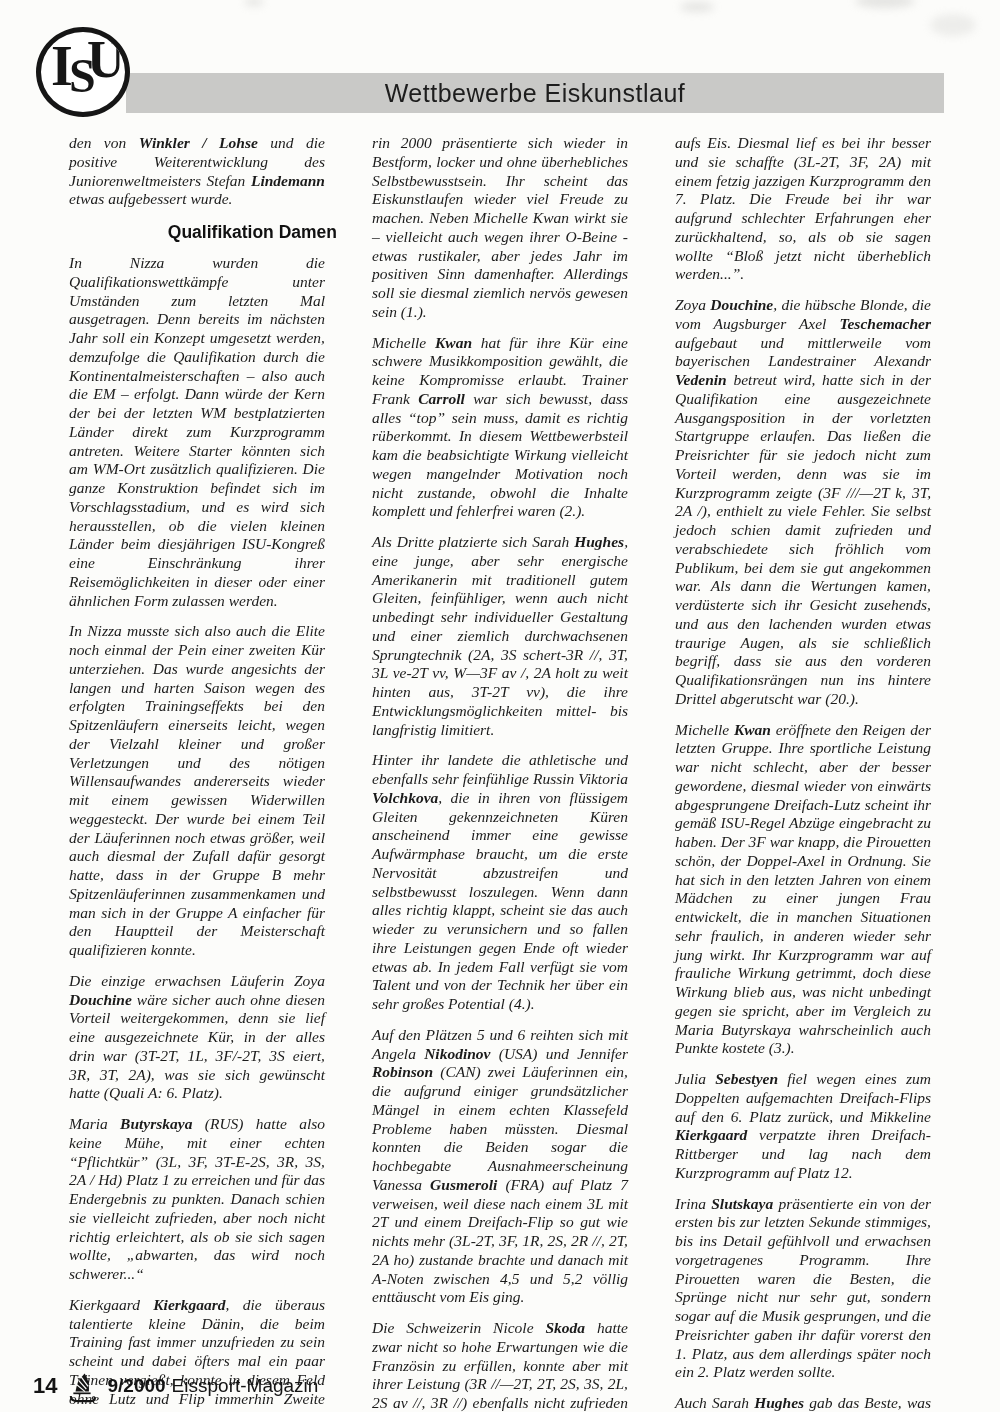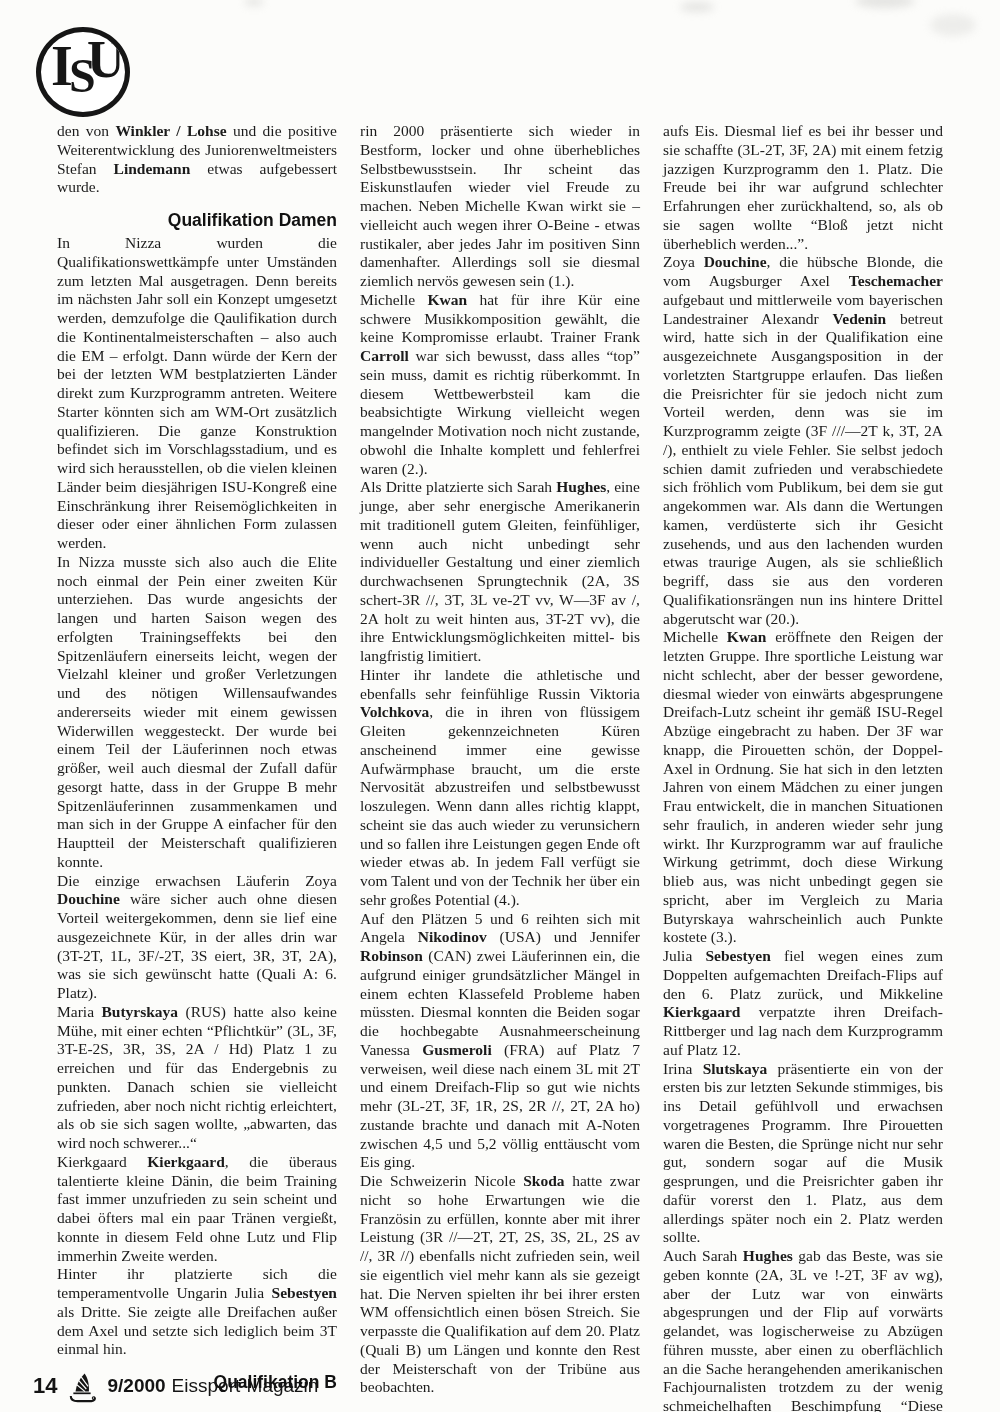--- a/index.html
+++ b/index.html
@@ -47,22 +47,22 @@
     font-size: 25px; color: #1d1d1d; letter-spacing: .5px;
   }
 
   
   .content {
     position: absolute; left: 57px; top: 122px; width: 886px;
     display: grid; grid-template-columns: repeat(3, 1fr); column-gap: 23px;
   }
   .column { min-width: 0; }
   .body-para {
-    margin: 0; text-align: justify;
-    font-size: 15.5px; line-height: 1.21;
+    margin: 12px; text-align: justify;
+    font-size: 15.5px; line-height: 1.21; font-style: italic;
   }
   .b { font-weight: bold; }
   .col-heading {
     font-family: "Liberation Sans", sans-serif;
     font-size: 17.5px; font-weight: bold; color: #111;
     margin: 13px 0 4px 0; line-height: 1.15; text-align: right;
   }
   .column > .col-heading:first-child { margin-top: 0; }
 
   
@@ -85,20 +85,23 @@
   <div class="artifact a2"></div>
   <div class="artifact a3"></div>
   <div class="artifact a4"></div>
 
   <div class="isu-logo">
     <span class="isu-i">I</span>
     <span class="isu-s">S</span>
     <span class="isu-u">U</span>
   </div>
 
+  <div class="header-bar">
+    <span class="header-title">Wettbewerbe Eiskunstlauf</span>
+  </div>
 
   <div class="content">
     <div class="column">
         <p class="body-para"><span>den von </span><span class="b">Winkler / Lohse</span><span> und die positive Weiterentwicklung des Juniorenweltmeisters Stefan </span><span class="b">Lindemann</span><span> etwas aufgebessert wurde.</span></p>
         <h2 class="col-heading">Qualifikation Damen</h2>
         <p class="body-para"><span>In Nizza wurden die Qualifikationswettkämpfe unter Umständen zum letzten Mal ausgetragen. Denn bereits im nächsten Jahr soll ein Konzept umgesetzt werden, demzufolge die Qaulifikation durch die Kontinentalmeisterschaften – also auch die EM – erfolgt. Dann würde der Kern der bei der letzten WM bestplatzierten Länder direkt zum Kurzprogramm antreten. Weitere Starter könnten sich am WM-Ort zusätzlich qualifizieren. Die ganze Konstruktion befindet sich im Vorschlagsstadium, und es wird sich herausstellen, ob die vielen kleinen Länder beim diesjährigen ISU-Kongreß eine Einschränkung ihrer Reisemöglichkeiten in dieser oder einer ähnlichen Form zulassen werden.</span></p>
         <p class="body-para"><span>In Nizza musste sich also auch die Elite noch einmal der Pein einer zweiten Kür unterziehen. Das wurde angesichts der langen und harten Saison wegen des erfolgten Trainingseffekts bei den Spitzenläufern einerseits leicht, wegen der Vielzahl kleiner und großer Verletzungen und des nötigen Willensaufwandes andererseits wieder mit einem gewissen Widerwillen weggesteckt. Der wurde bei einem Teil der Läuferinnen noch etwas größer, weil auch diesmal der Zufall dafür gesorgt hatte, dass in der Gruppe B mehr Spitzenläuferinnen zusammenkamen und man sich in der Gruppe A einfacher für den Hauptteil der Meisterschaft qualifizieren konnte.</span></p>
         <p class="body-para"><span>Die einzige erwachsen Läuferin Zoya </span><span class="b">Douchine</span><span> wäre sicher auch ohne diesen Vorteil weitergekommen, denn sie lief eine ausgezeichnete Kür, in der alles drin war (3T-2T, 1L, 3F/-2T, 3S eiert, 3R, 3T, 2A), was sie sich gewünscht hatte (Quali A: 6. Platz).</span></p>
         <p class="body-para"><span>Maria </span><span class="b">Butyrskaya</span><span> (RUS) hatte also keine Mühe, mit einer echten “Pflichtkür” (3L, 3F, 3T-E-2S, 3R, 3S, 2A / Hd) Platz 1 zu erreichen und für das Endergebnis zu punkten. Danach schien sie vielleicht zufrieden, aber noch nicht richtig erleichtert, als ob sie sich sagen wollte, „abwarten, das wird noch schwerer...“</span></p>
         <p class="body-para"><span>Kierkgaard </span><span class="b">Kierkgaard</span><span>, die überaus talentierte kleine Dänin, die beim Training fast immer unzufrieden zu sein scheint und dabei öfters mal ein paar Tränen vergießt, konnte in diesem Feld ohne Lutz und Flip immerhin Zweite werden.</span></p>
@@ -108,21 +111,21 @@
     <div class="column">
         <p class="body-para"><span>rin 2000 präsentierte sich wieder in Bestform, locker und ohne überhebliches Selbstbewusstsein. Ihr scheint das Eiskunstlaufen wieder viel Freude zu machen. Neben Michelle Kwan wirkt sie – vielleicht auch wegen ihrer O-Beine - etwas rustikaler, aber jedes Jahr im positiven Sinn damenhafter. Allerdings soll sie diesmal ziemlich nervös gewesen sein (1.).</span></p>
         <p class="body-para"><span>Michelle </span><span class="b">Kwan</span><span> hat für ihre Kür eine schwere Musikkomposition gewählt, die keine Kompromisse erlaubt. Trainer Frank </span><span class="b">Carroll</span><span> war sich bewusst, dass alles “top” sein muss, damit es richtig rüberkommt. In diesem Wettbewerbsteil kam die beabsichtigte Wirkung vielleicht wegen mangelnder Motivation noch nicht zustande, obwohl die Inhalte komplett und fehlerfrei waren (2.).</span></p>
         <p class="body-para"><span>Als Dritte platzierte sich Sarah </span><span class="b">Hughes</span><span>, eine junge, aber sehr energische Amerikanerin mit traditionell gutem Gleiten, feinfühliger, wenn auch nicht unbedingt sehr individueller Gestaltung und einer ziemlich durchwachsenen Sprungtechnik (2A, 3S schert-3R //, 3T, 3L ve-2T vv, W—3F av /, 2A holt zu weit hinten aus, 3T-2T vv), die ihre Entwicklungsmöglichkeiten mittel- bis langfristig limitiert.</span></p>
         <p class="body-para"><span>Hinter ihr landete die athletische und ebenfalls sehr feinfühlige Russin Viktoria </span><span class="b">Volchkova</span><span>, die in ihren von flüssigem Gleiten gekennzeichneten Küren anscheinend immer eine gewisse Aufwärmphase braucht, um die erste Nervosität abzustreifen und selbstbewusst loszulegen. Wenn dann alles richtig klappt, scheint sie das auch wieder zu verunsichern und so fallen ihre Leistungen gegen Ende oft wieder etwas ab. In jedem Fall verfügt sie vom Talent und von der Technik her über ein sehr großes Potential (4.).</span></p>
         <p class="body-para"><span>Auf den Plätzen 5 und 6 reihten sich mit Angela </span><span class="b">Nikodinov</span><span> (USA) und Jennifer </span><span class="b">Robinson</span><span> (CAN) zwei Läuferinnen ein, die aufgrund einiger grundsätzlicher Mängel in einem echten Klassefeld Probleme haben müssten. Diesmal konnten die Beiden sogar die hochbegabte Ausnahmeerscheinung Vanessa </span><span class="b">Gusmeroli</span><span> (FRA) auf Platz 7 verweisen, weil diese nach einem 3L mit 2T und einem Dreifach-Flip so gut wie nichts mehr (3L-2T, 3F, 1R, 2S, 2R //, 2T, 2A ho) zustande brachte und danach mit A-Noten zwischen 4,5 und 5,2 völlig enttäuscht vom Eis ging.</span></p>
         <p class="body-para"><span>Die Schweizerin Nicole </span><span class="b">Skoda</span><span> hatte zwar nicht so hohe Erwartungen wie die Französin zu erfüllen, konnte aber mit ihrer Leistung (3R //—2T, 2T, 2S, 3S, 2L, 2S av //, 3R //) ebenfalls nicht zufrieden sein, weil sie eigentlich viel mehr kann als sie gezeigt hat. Die Nerven spielten ihr bei ihrer ersten WM offensichtlich einen bösen Streich. Sie verpasste die Qualifikation auf dem 20. Platz (Quali B) um Längen und konnte den Rest der Meisterschaft von der Tribüne aus beobachten.</span></p>
         <h2 class="col-heading">Kurzprogramm</h2>
       </div>
     <div class="column">
-        <p class="body-para"><span>aufs Eis. Diesmal lief es bei ihr besser und sie schaffte (3L-2T, 3F, 2A) mit einem fetzig jazzigen Kurzprogramm den 1. Platz. Die Freude bei ihr war aufgrund schlechter Erfahrungen eher zurückhaltend, so, als ob sie sagen wollte “Bloß jetzt nicht überheblich werden...”.</span></p>
+        <p class="body-para"><span>aufs Eis. Diesmal lief es bei ihr besser und sie schaffte (3L-2T, 3F, 2A) mit einem fetzig jazzigen Kurzprogramm den 7. Platz. Die Freude bei ihr war aufgrund schlechter Erfahrungen eher zurückhaltend, so, als ob sie sagen wollte “Bloß jetzt nicht überheblich werden...”.</span></p>
         <p class="body-para"><span>Zoya </span><span class="b">Douchine</span><span>, die hübsche Blonde, die vom Augsburger Axel </span><span class="b">Teschemacher</span><span> aufgebaut und mittlerweile vom bayerischen Landestrainer Alexandr </span><span class="b">Vedenin</span><span> betreut wird, hatte sich in der Qualifikation eine ausgezeichnete Ausgangsposition in der vorletzten Startgruppe erlaufen. Das ließen die Preisrichter für sie jedoch nicht zum Vorteil werden, denn was sie im Kurzprogramm zeigte (3F ///—2T k, 3T, 2A /), enthielt zu viele Fehler. Sie selbst jedoch schien damit zufrieden und verabschiedete sich fröhlich vom Publikum, bei dem sie gut angekommen war. Als dann die Wertungen kamen, verdüsterte sich ihr Gesicht zusehends, und aus den lachenden wurden etwas traurige Augen, als sie schließlich begriff, dass sie aus den vorderen Qualifikationsrängen nun ins hintere Drittel abgerutscht war (20.).</span></p>
         <p class="body-para"><span>Michelle </span><span class="b">Kwan</span><span> eröffnete den Reigen der letzten Gruppe. Ihre sportliche Leistung war nicht schlecht, aber der besser gewordene, diesmal wieder von einwärts abgesprungene Dreifach-Lutz scheint ihr gemäß ISU-Regel Abzüge eingebracht zu haben. Der 3F war knapp, die Pirouetten schön, der Doppel-Axel in Ordnung. Sie hat sich in den letzten Jahren von einem Mädchen zu einer jungen Frau entwickelt, die in manchen Situationen sehr fraulich, in anderen wieder sehr jung wirkt. Ihr Kurzprogramm war auf frauliche Wirkung getrimmt, doch diese Wirkung blieb aus, was nicht unbedingt gegen sie spricht, aber im Vergleich zu Maria Butyrskaya wahrscheinlich auch Punkte kostete (3.).</span></p>
         <p class="body-para"><span>Julia </span><span class="b">Sebestyen</span><span> fiel wegen eines zum Doppelten aufgemachten Dreifach-Flips auf den 6. Platz zurück, und Mikkeline </span><span class="b">Kierkgaard</span><span> verpatzte ihren Dreifach-Rittberger und lag nach dem Kurzprogramm auf Platz 12.</span></p>
         <p class="body-para"><span>Irina </span><span class="b">Slutskaya</span><span> präsentierte ein von der ersten bis zur letzten Sekunde stimmiges, bis ins Detail gefühlvoll und erwachsen vorgetragenes Programm. Ihre Pirouetten waren die Besten, die Sprünge nicht nur sehr gut, sondern sogar auf die Musik gesprungen, und die Preisrichter gaben ihr dafür vorerst den 1. Platz, aus dem allerdings später noch ein 2. Platz werden sollte.</span></p>
         <p class="body-para"><span>Auch Sarah </span><span class="b">Hughes</span><span> gab das Beste, was sie geben konnte (2A, 3L ve !-2T, 3F av wg), aber der Lutz war von einwärts abgesprungen und der Flip auf vorwärts gelandet, was logischerweise zu Abzügen führen musste, aber einen zu oberflächlich an die Sache herangehenden amerikanischen Fachjournalisten trotzdem zu der wenig schmeichelhaften Beschimpfung “Diese schamlosen A...löcher sollte man alle ins Gefängnis stecken” veranlasste (5.).</span></p>
       </div>
   </div>
 
   <div class="footer">
     <span class="page-num">14</span>

